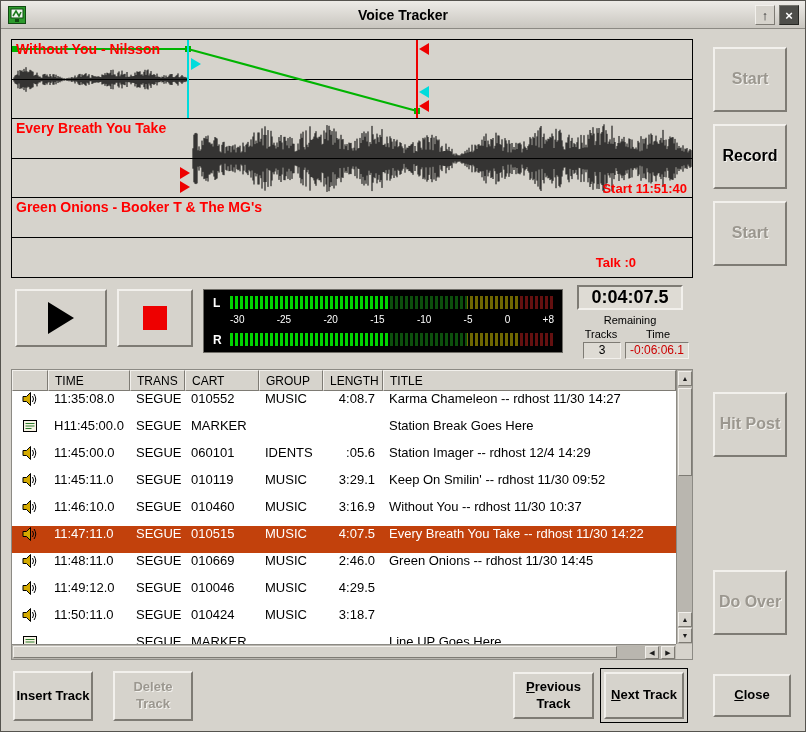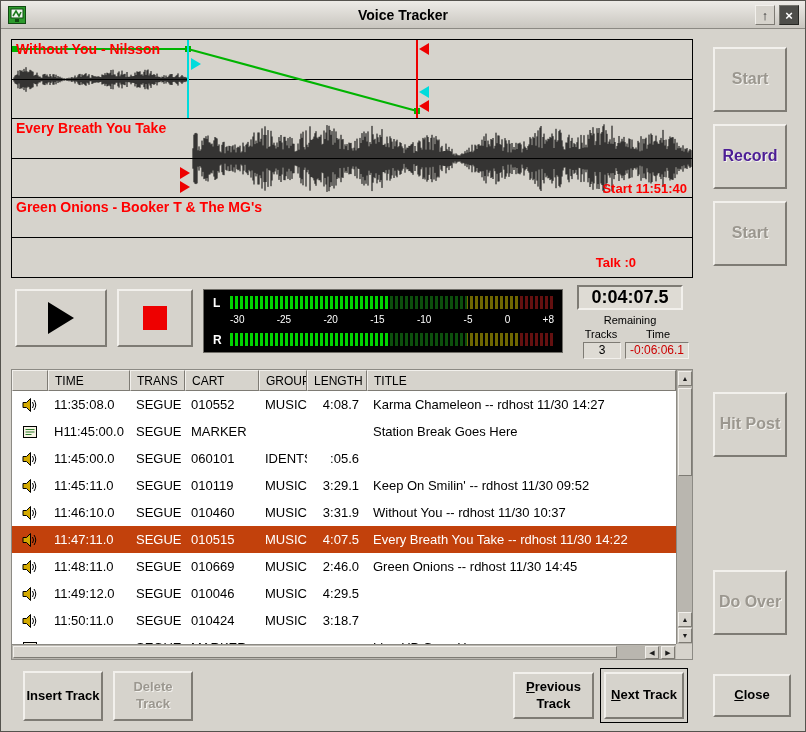--- a/index.html
+++ b/index.html
@@ -46,48 +46,48 @@
   .time-display{left:576px;top:284px;width:106px;height:25px;background:#dedbd4;font-size:18px;font-weight:bold;text-align:center;line-height:21px}
   .small-label{position:absolute;font-size:11px;text-align:center}
   .val-box{position:absolute;height:17px;background:#dedbd4;font-size:12px;text-align:center;line-height:14px}
   .neg-time{color:#cc0000}
 
   
   .log{position:absolute;left:10px;top:368px;width:682px;height:291px;background:#fff;border:1px solid #8c8a84}
   .log-header{position:absolute;left:0;top:0;right:16px;height:21px;display:flex;background:#d6d3cc}
   .hcell{display:flex;align-items:center;padding-left:6px;font-size:12px;overflow:hidden;white-space:nowrap}
   .log-body{position:absolute;left:0;top:21px;right:16px;bottom:15px;overflow:hidden;background:#fff}
-  .lrow{display:flex;height:27px;align-items:center}
+  .lrow{display:flex;height:27px;align-items:flex-start}
   .lrow.selected{background:#c2410c;color:#fff}
   .cell{padding-left:6px;overflow:hidden;white-space:nowrap}
   .c-icon{width:36px;padding:0;display:flex;align-items:center;justify-content:center}
   .c-time{width:82px}
   .c-trans{width:55px}
   .c-cart{width:74px}
-  .c-group{width:48px}
+  .c-group{width:64px}
   .c-length{width:60px;text-align:right;padding-right:8px}
   .c-title{flex:1}
   .hcell.c-length{text-align:left;padding-right:16px}
 
   
   .vscroll{position:absolute;right:0;top:0;bottom:15px;width:16px;background:#b9b6af;border-left:1px solid #8c8a84}
   .hscroll{position:absolute;left:0;bottom:0;right:16px;height:15px;background:#b9b6af;border-top:1px solid #8c8a84}
   .sb-btn{position:absolute;width:14px;height:15px;display:flex;align-items:center;justify-content:center;font-size:7px;color:#1c1c1c}
   .vthumb{position:absolute;left:1px;top:18px;width:14px;height:88px}
   .hthumb{position:absolute;left:1px;top:1px;width:604px;height:12px}
   .corner{position:absolute;right:0;bottom:0;width:16px;height:15px;background:#d6d3cc}
 
   
   .btn{position:absolute;display:flex;align-items:center;justify-content:center;font-weight:bold;cursor:default}
   .blabel{display:block;text-align:center;line-height:1.3}
   .mn::first-letter{text-decoration:underline}
   .side{width:74px;height:65px;font-size:16px}
   .bottom{font-size:13px}
   .disabled{color:#9b978f;text-shadow:1px 1px 0 #f4f3f0}
-  .disabled-red{color:#4c1d95;text-shadow:1px 1px 0 #f4f3f0}
+  .disabled-red{color:#000000;text-shadow:1px 1px 0 #f4f3f0}
   .disabled-green{color:#8ba18b;text-shadow:1px 1px 0 #f4f3f0}
   .focus-ring{outline:1px solid #000;outline-offset:3px}
 </style>
 </head>
 <body>
 
 <div class="window">
 
   <div class="titlebar">
     <svg class="appicon" viewBox="0 0 18 18">
@@ -227,20 +227,21 @@
               <polygon points="1,5.5 4.5,5.5 8.5,1.5 8.5,14.5 4.5,10.5 1,10.5" fill="#d4aa00" stroke="#000" stroke-width="1"></polygon>
               <path d="M10.5,5 Q12.5,8 10.5,11" fill="none" stroke="#000"></path>
               <path d="M12,3 Q15.5,8 12,13" fill="none" stroke="#000"></path>
             </svg>
           </span>
     <span class="cell c-time">11:45:00.0</span>
     <span class="cell c-trans">SEGUE</span>
     <span class="cell c-cart">060101</span>
     <span class="cell c-group">IDENTS</span>
     <span class="cell c-length">:05.6</span>
+    <span class="cell c-title">Station Imager -- rdhost 12/4 14:29</span>
   </div>
         <div class="lrow">
     <span class="cell c-icon">
             <svg width="16" height="16" viewBox="0 0 16 16">
               <polygon points="1,5.5 4.5,5.5 8.5,1.5 8.5,14.5 4.5,10.5 1,10.5" fill="#d4aa00" stroke="#000" stroke-width="1"></polygon>
               <path d="M10.5,5 Q12.5,8 10.5,11" fill="none" stroke="#000"></path>
               <path d="M12,3 Q15.5,8 12,13" fill="none" stroke="#000"></path>
             </svg>
           </span>
     <span class="cell c-time">11:45:11.0</span>
@@ -255,21 +256,21 @@
             <svg width="16" height="16" viewBox="0 0 16 16">
               <polygon points="1,5.5 4.5,5.5 8.5,1.5 8.5,14.5 4.5,10.5 1,10.5" fill="#d4aa00" stroke="#000" stroke-width="1"></polygon>
               <path d="M10.5,5 Q12.5,8 10.5,11" fill="none" stroke="#000"></path>
               <path d="M12,3 Q15.5,8 12,13" fill="none" stroke="#000"></path>
             </svg>
           </span>
     <span class="cell c-time">11:46:10.0</span>
     <span class="cell c-trans">SEGUE</span>
     <span class="cell c-cart">010460</span>
     <span class="cell c-group">MUSIC</span>
-    <span class="cell c-length">3:31.9</span>
+    <span class="cell c-length">3:16.9</span>
     <span class="cell c-title">Without You -- rdhost 11/30 10:37</span>
   </div>
         <div class="lrow selected">
     <span class="cell c-icon">
             <svg width="16" height="16" viewBox="0 0 16 16">
               <polygon points="1,5.5 4.5,5.5 8.5,1.5 8.5,14.5 4.5,10.5 1,10.5" fill="#d4aa00" stroke="#000" stroke-width="1"></polygon>
               <path d="M10.5,5 Q12.5,8 10.5,11" fill="none" stroke="#000"></path>
               <path d="M12,3 Q15.5,8 12,13" fill="none" stroke="#000"></path>
             </svg>
           </span>
@@ -375,21 +376,21 @@
   <div class="btn raised side disabled" style="left:712px;top:200px">
       <span class="blabel">Start</span>
     </div>
   <div class="btn raised side disabled" style="left:712px;top:391px">
       <span class="blabel">Hit Post</span>
     </div>
   <div class="btn raised side disabled" style="left:712px;top:569px">
       <span class="blabel">Do Over</span>
     </div>
 
-  <div class="btn raised bottom" style="left:22px;top:670px;width:80px;height:50px">
+  <div class="btn raised bottom" style="left:12px;top:670px;width:80px;height:50px">
       <span class="blabel">Insert Track</span>
     </div>
   <div class="btn raised bottom" style="left:512px;top:671px;width:81px;height:47px">
       <span class="blabel mn">Previous Track</span>
     </div>
   <div class="btn raised bottom disabled" style="left:112px;top:670px;width:80px;height:50px">
       <span class="blabel">Delete Track</span>
     </div>
   <div class="btn raised bottom focus-ring" style="left:603px;top:671px;width:80px;height:47px">
       <span class="blabel mn">Next Track</span>

